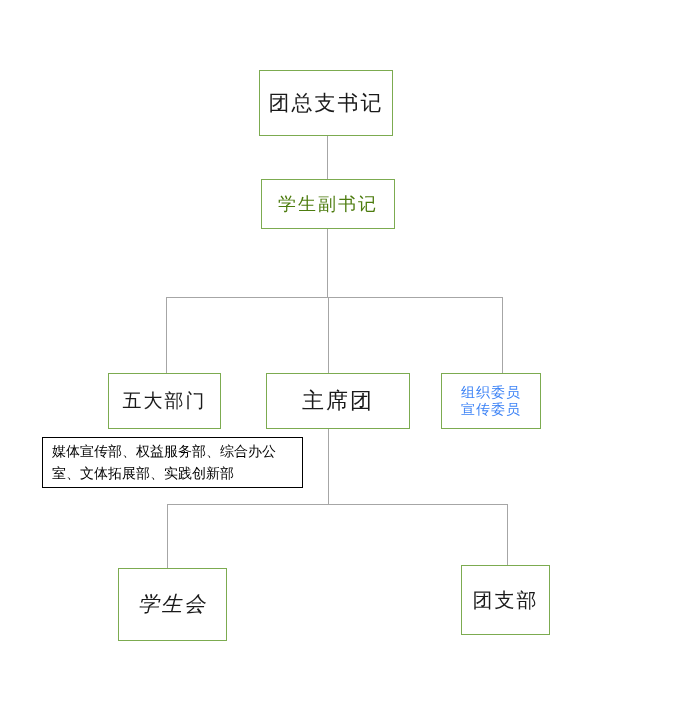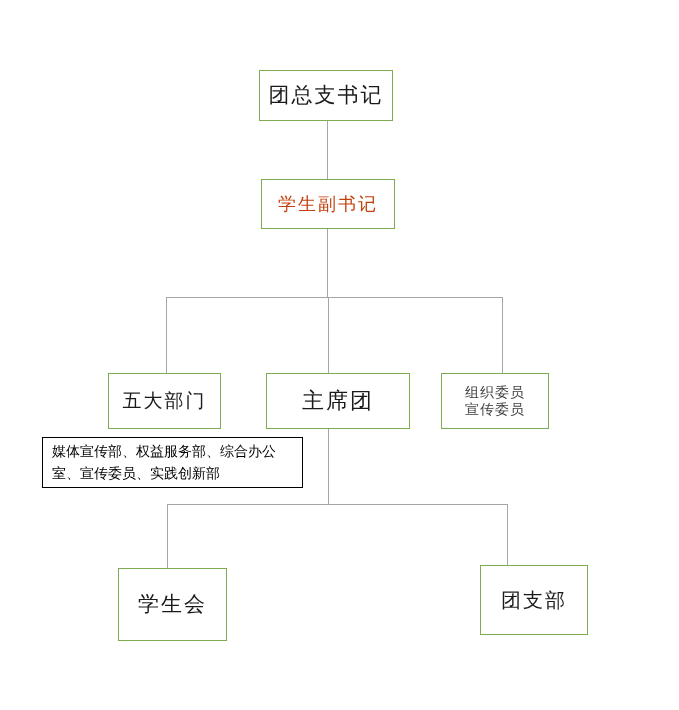--- a/index.html
+++ b/index.html
@@ -82,40 +82,40 @@
       <div class="conn conn-v" style="left: 166px; top: 297px; width: 1px; height: 76px; background: rgb(166, 166, 166);"></div>
       <div class="conn conn-v" style="left: 328px; top: 297px; width: 1px; height: 76px; background: rgb(166, 166, 166);"></div>
       <div class="conn conn-v" style="left: 502px; top: 297px; width: 1px; height: 76px; background: rgb(166, 166, 166);"></div>
       <div class="conn conn-v" style="left: 328px; top: 429px; width: 1px; height: 75px; background: rgb(166, 166, 166);"></div>
       <div class="conn conn-h" style="left: 167px; top: 504px; width: 341px; height: 1px; background: rgb(166, 166, 166);"></div>
       <div class="conn conn-v" style="left: 167px; top: 504px; width: 1px; height: 64px; background: rgb(166, 166, 166);"></div>
       <div class="conn conn-v" style="left: 507px; top: 504px; width: 1px; height: 61px; background: rgb(166, 166, 166);"></div>
     </div>
 
   <div id="node-layer">
-      <div class="node node-serif" style="left: 259px; top: 70px; width: 134px; height: 51px; border-color: rgb(124, 171, 80); color: rgb(26, 26, 26);">
+      <div class="node node-serif" style="left: 259px; top: 70px; width: 134px; height: 66px; border-color: rgb(124, 171, 80); color: rgb(26, 26, 26);">
         <span class="label" style="font-size: 21px;">团总支书记</span>
       </div>
-      <div class="node node-serif" style="left: 261px; top: 179px; width: 134px; height: 50px; border-color: rgb(124, 171, 80); color: #c2410c;">
+      <div class="node node-serif" style="left: 261px; top: 179px; width: 134px; height: 50px; border-color: rgb(124, 171, 80); color: #4d7c0f;">
         <span class="label" style="font-size: 18px;">学生副书记</span>
       </div>
       <div class="node node-serif" style="left: 108px; top: 373px; width: 113px; height: 56px; border-color: rgb(124, 171, 80); color: rgb(26, 26, 26); text-align: center;">
         <span class="label" style="font-size: 19px;">五大部门</span>
       </div>
       <div class="node node-serif" style="left: 266px; top: 373px; width: 144px; height: 56px; border-color: rgb(124, 171, 80); color: rgb(26, 26, 26);">
         <span class="label" style="font-size: 22px;">主席团</span>
       </div>
-      <div class="node node-sans" style="left: 441px; top: 373px; width: 108px; height: 56px; border-color: rgb(124, 171, 80); color: #404040;">
+      <div class="node node-sans" style="left: 441px; top: 373px; width: 100px; height: 56px; border-color: rgb(124, 171, 80); color: #3b82f6;">
         <span class="label" style="font-size: 14px;">组织委员
 宣传委员</span>
       </div>
-      <div class="node node-serif" style="left: 118px; top: 568px; width: 109px; height: 73px; border-color: rgb(124, 171, 80); color: rgb(26, 26, 26);">
+      <div class="node node-serif" style="left: 118px; top: 568px; width: 109px; height: 73px; border-color: rgb(124, 171, 80); color: rgb(26, 26, 26); font-style: italic;">
         <span class="label" style="font-size: 21px;">学生会</span>
       </div>
-      <div class="node node-serif" style="left: 480px; top: 565px; width: 108px; height: 70px; border-color: rgb(124, 171, 80); color: rgb(26, 26, 26); justify-content: center;">
+      <div class="node node-serif" style="left: 461px; top: 565px; width: 89px; height: 70px; border-color: rgb(124, 171, 80); color: rgb(26, 26, 26); justify-content: center;">
         <span class="label" style="font-size: 20px;">团支部</span>
       </div>
     </div>
 
   <div class="detail-box" id="detail-box" style="left: 42px; top: 437px; width: 261px; height: 51px; border-color: rgb(0, 0, 0);">
-    <span class="label">媒体宣传部、权益服务部、综合办公室、宣传委员、实践创新部</span>
+    <span class="label">媒体宣传部、权益服务部、综合办公室、文体拓展部、实践创新部</span>
   </div>
 </div>
 
 </body></html>

